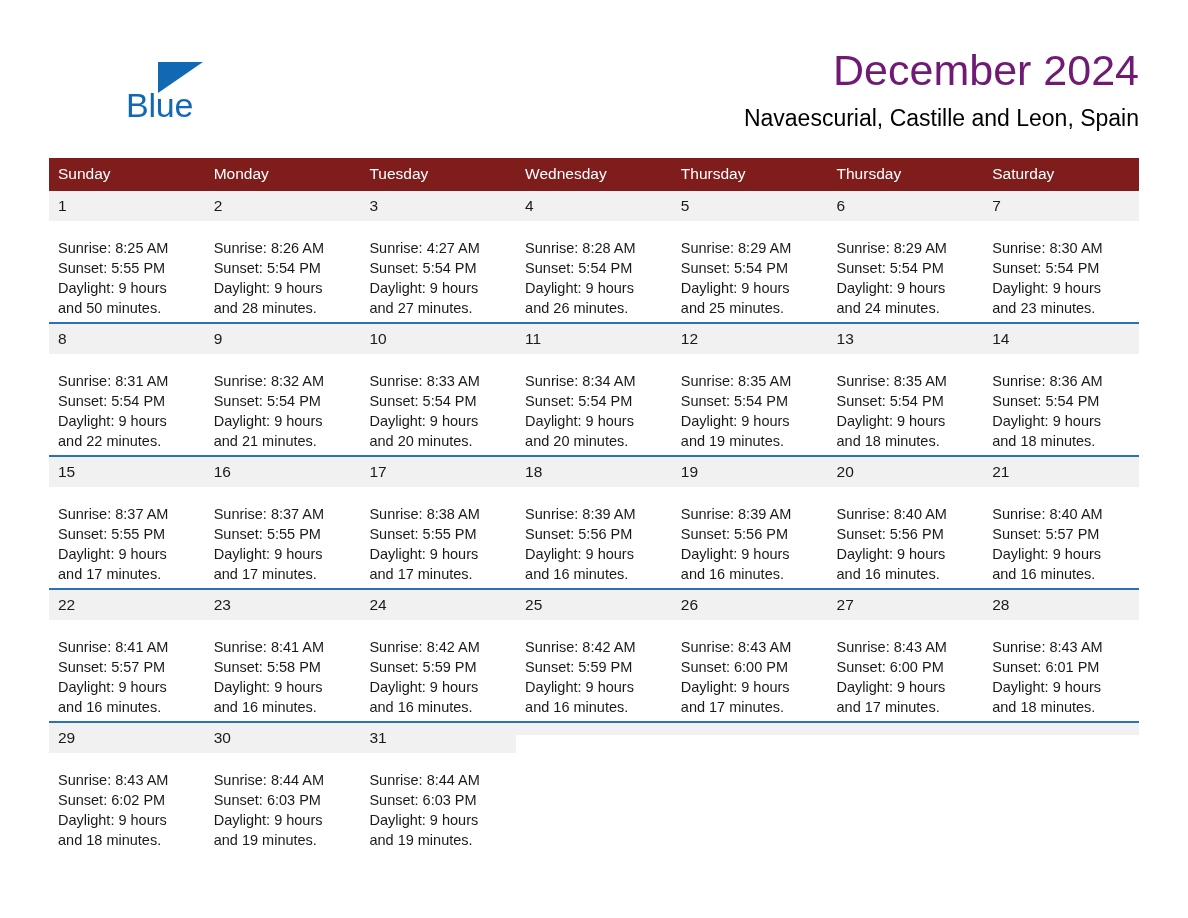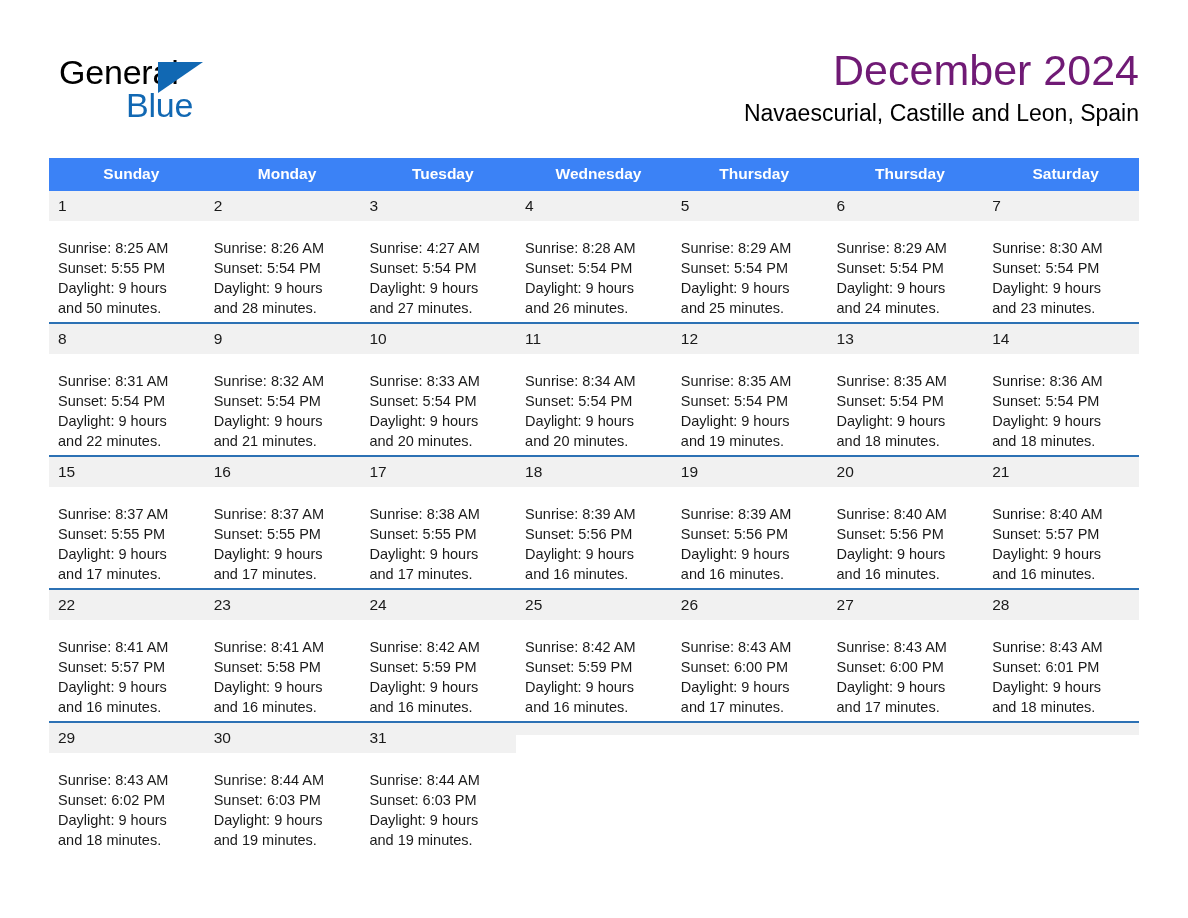--- a/index.html
+++ b/index.html
@@ -76,45 +76,45 @@
     width: 700px;
   }
   .month-title {
     font-size: 43px;
     font-weight: 400;
     line-height: 52px;
     color: #701a75;
     white-space: nowrap;
   }
   .location-subtitle {
-    margin-top: 3px;
+    margin-top: 8px;
     font-size: 23px;
     font-weight: 400;
     line-height: 28px;
     color: #000000;
     white-space: nowrap;
   }
 
   
   .calendar {
     position: absolute;
     left: 49px;
     top: 158px;
     width: 1090px;
     border-collapse: collapse;
     table-layout: fixed;
   }
   .calendar col { width: 155.714px; }
 
   .calendar thead th {
-    background: #3b82f6;
+    background: #7f1d1d;
     color: #ffffff;
     font-size: 15.5px;
-    font-weight: 700;
-    text-align: center;
+    font-weight: 400;
+    text-align: left;
     padding: 7px 0 8px 9px;
     height: 16px;
     vertical-align: middle;
     line-height: 18px;
   }
 
   .week-row td {
     vertical-align: top;
     padding: 0;
     border-top: 2px solid #2c71b4;
@@ -156,21 +156,20 @@
   }
 </style>
 </head>
 <body>
 
 <div class="page">
 
   <div class="header">
 
     <div class="logo">
-      <span class="logo-general">General</span>
       <span class="logo-tri"></span>
       <span class="logo-blue">Blue</span>
     </div>
 
     <div class="title-block">
       <div class="month-title">December 2024</div>
       <div class="location-subtitle">Navaescurial, Castille and Leon, Spain</div>
     </div>
 
   </div>

